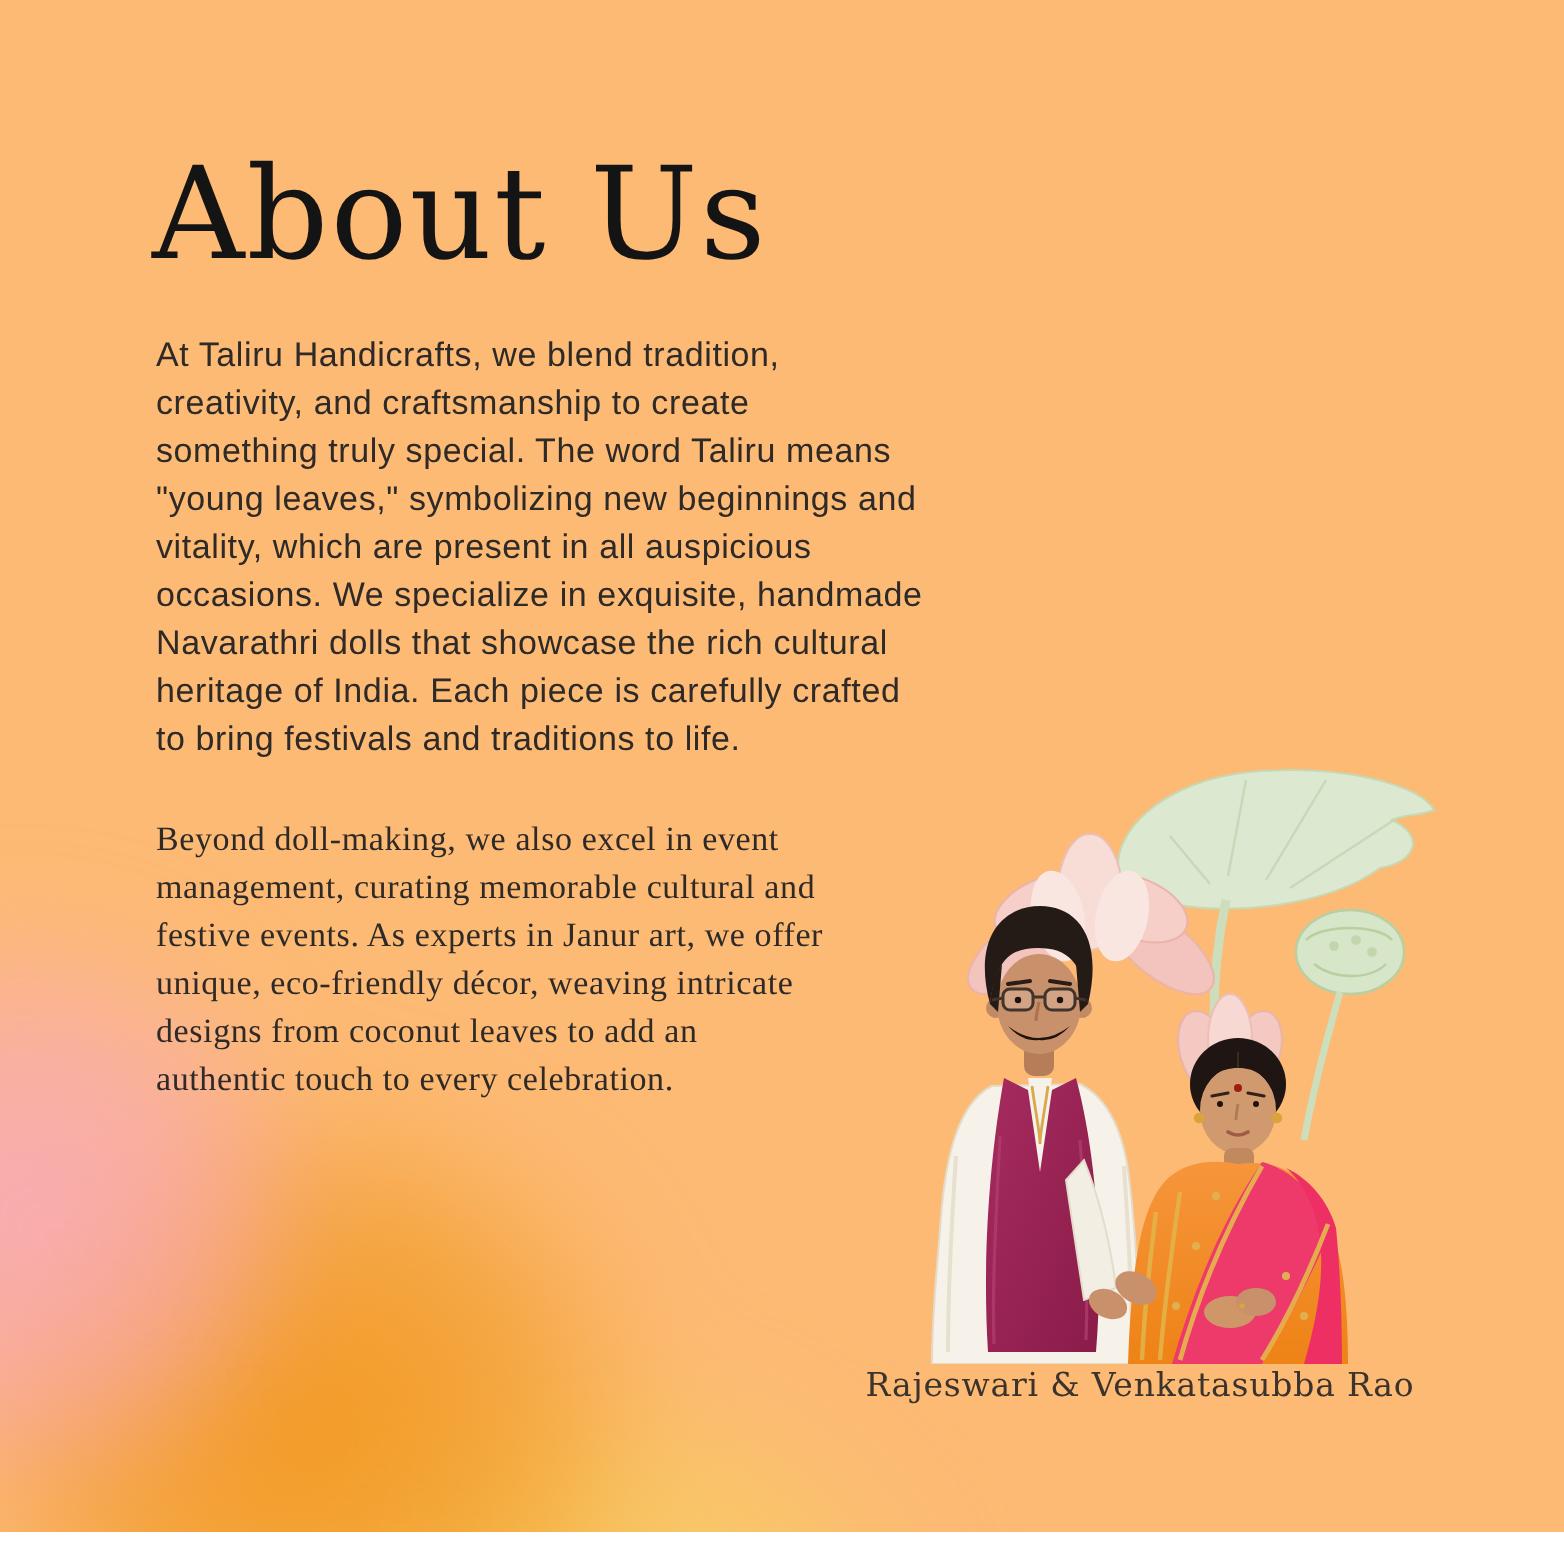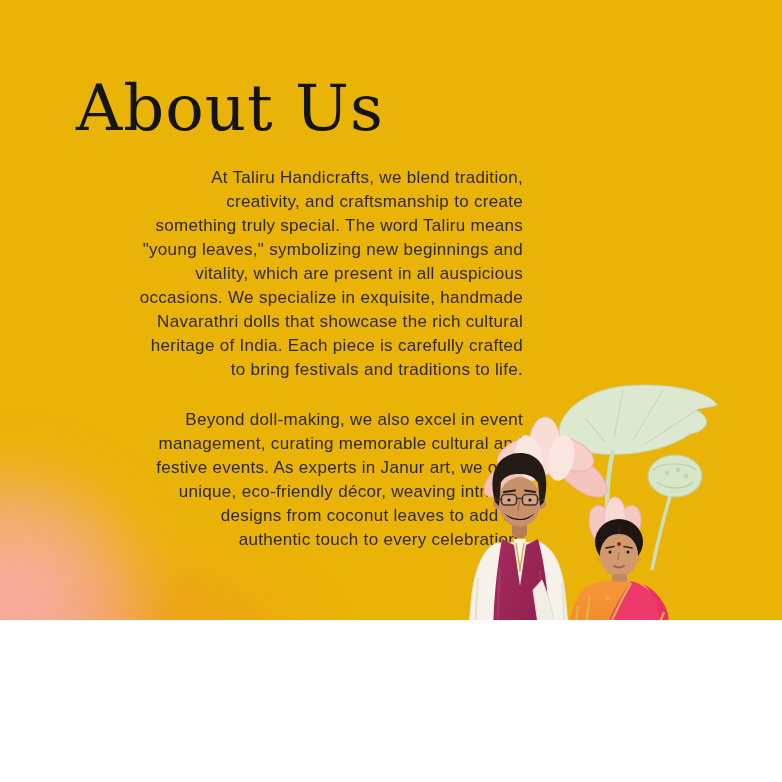--- a/index.html
+++ b/index.html
@@ -4,22 +4,22 @@
 <style>
   * { margin: 0; padding: 0; box-sizing: border-box; }
   html, body { width: 782px; height: 782px; }
   body {
     font-family: "Liberation Sans", sans-serif;
     overflow: hidden;
   }
   .page {
     position: relative;
     width: 782px;
-    height: 620px;
-    background: #eab308;
+    height: 766px;
+    background: #fdba74;
     overflow: hidden;
   }
 
   
   .blob {
     position: absolute;
     left: -70px;
     top: 442px;
     width: 580px;
     height: 430px;
@@ -53,23 +53,22 @@
     left: 78px;
     top: 166px;
     width: 445px;
     color: #2E2A27;
   }
   .para {
     white-space: pre-line;
     font-size: 17px;
     line-height: 24px;
     letter-spacing: 0.3px;
-    text-align: right;
-  }
-  .para + .para { margin-top: 26px; }
+  }
+  .para + .para { margin-top: 26px; font-family: Liberation Serif, serif; }
 
   
   .flowers {
     position: absolute;
     left: 465px;
     top: 378px;
     width: 300px;
     height: 215px;
   }
   .couple {
@@ -254,15 +253,16 @@
 
       <ellipse cx="177" cy="208" rx="13" ry="8" fill="#CF9668"></ellipse>
       <ellipse cx="190" cy="203" rx="10" ry="7" fill="#C9916B"></ellipse>
       <circle cx="183" cy="205" r="1.4" fill="#D9A43C"></circle>
     </g>
 
     <ellipse cx="130" cy="196" rx="11" ry="7.5" fill="#C9916B" transform="rotate(28 130 196)"></ellipse>
   </svg>
 
   <div class="caption">
+    <div class="founders-names">Rajeswari &amp; Venkatasubba Rao</div>
   </div>
 
 </div>
 
 </body></html>

